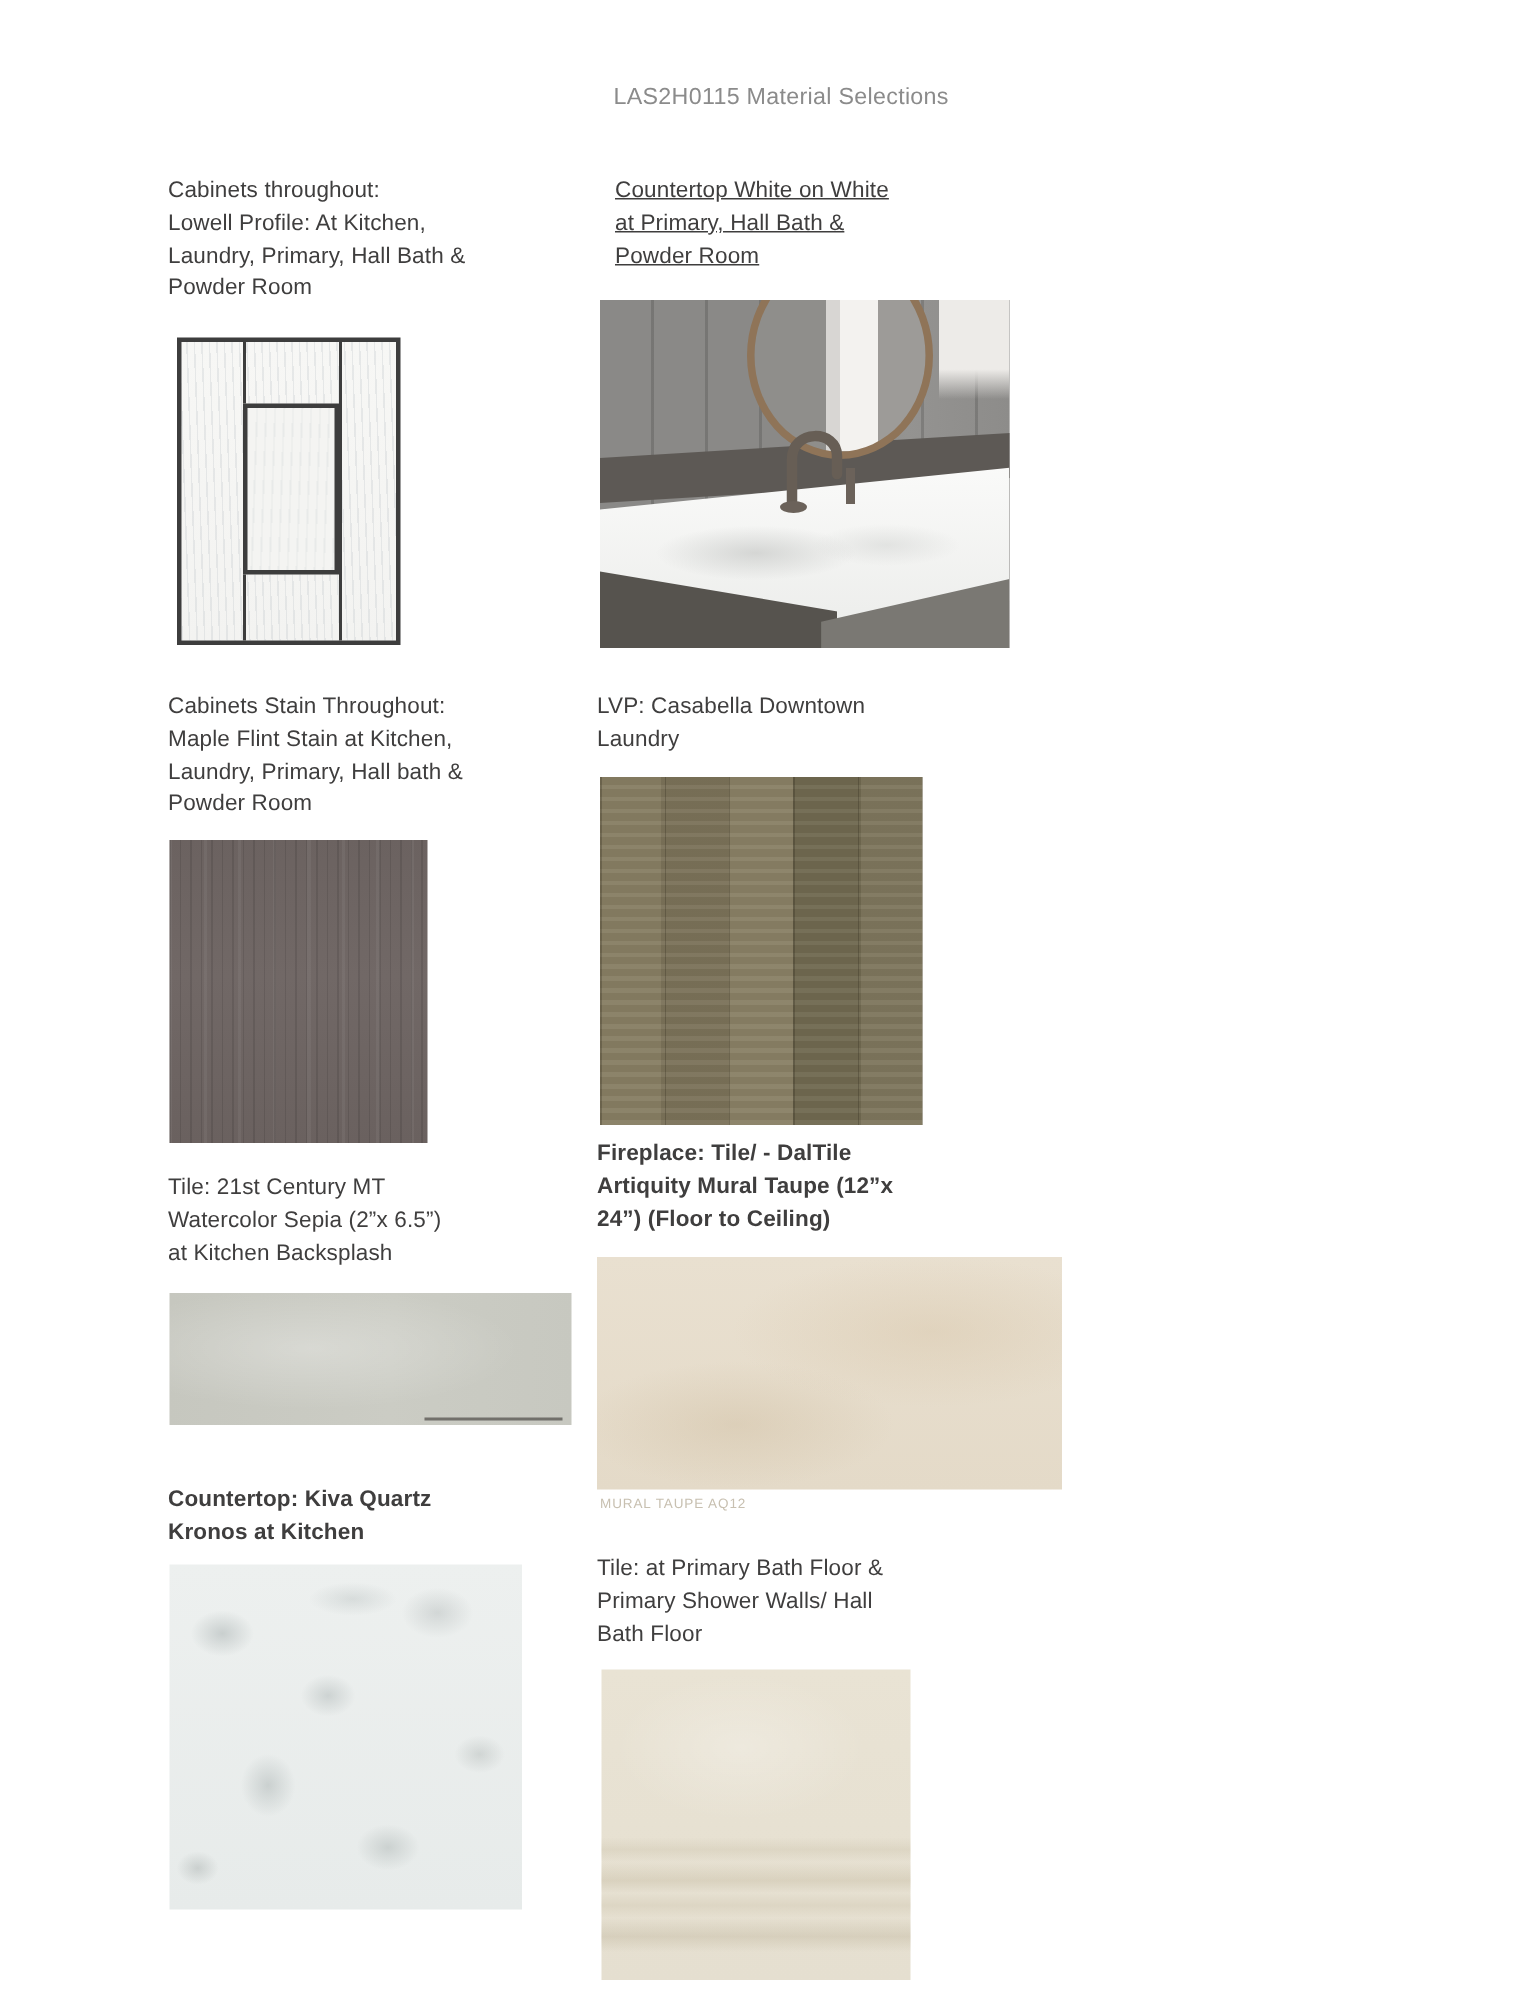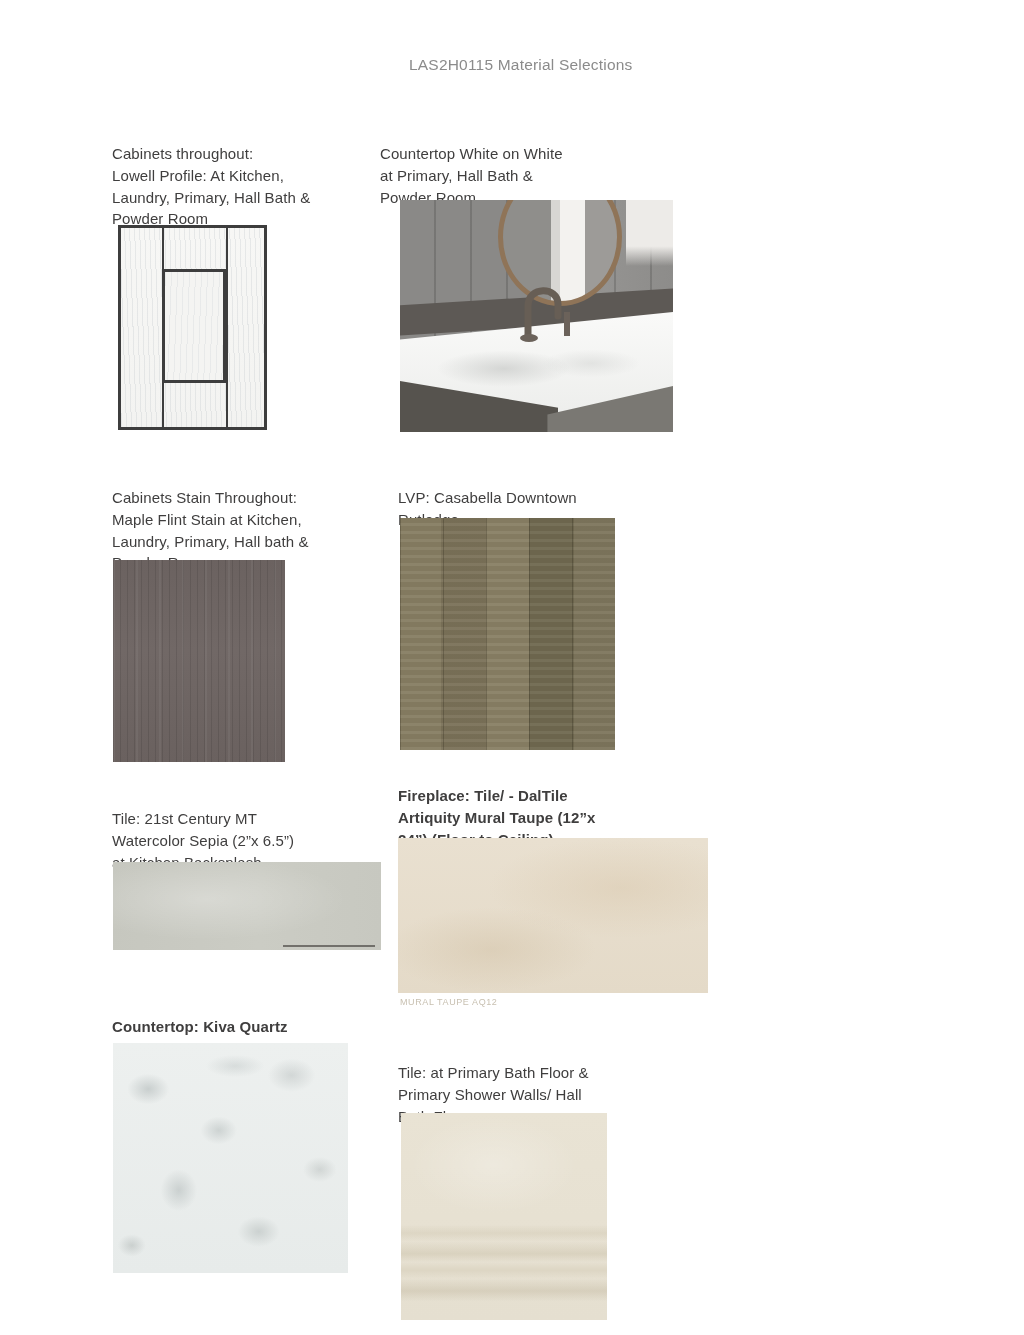--- a/index.html
+++ b/index.html
@@ -6,24 +6,24 @@
   .page{
     position:relative;width:1024px;height:1335px;background:#ffffff;overflow:hidden;
     font-family:"Liberation Sans",sans-serif;
   }
   .doc-title{
     position:absolute;left:409px;top:56px;width:280px;
     font-size:15.5px;color:#8b8b8b;letter-spacing:0.2px;
   }
   .label{
     position:absolute;font-size:15px;line-height:21.8px;color:#3f3e3e;
-    white-space:pre-line;letter-spacing:0.1px;margin-top:27px;
+    white-space:pre-line;letter-spacing:0.1px;
   }
   .lbl-cab-profile{left:112px;top:116px;width:255px;}
-  .lbl-counter-white{left:380px;top:116px;width:255px;}
+  .lbl-counter-white{left:410px;top:116px;width:255px;text-decoration:underline;}
   .lbl-cab-stain{left:112px;top:460px;width:255px;}
   .lbl-lvp{left:398px;top:460px;width:255px;}
   .lbl-backsplash{left:112px;top:781px;width:265px;}
   .lbl-fireplace{left:398px;top:758px;width:275px;font-weight:bold;}
   .lbl-counter-kitchen{left:112px;top:989px;width:255px;font-weight:bold;}
   .lbl-bath-tile{left:398px;top:1035px;width:275px;}
   .caption{
     position:absolute;left:400px;top:997px;font-size:9px;color:#c8c0b1;
     letter-spacing:0.6px;
   }
@@ -206,21 +206,21 @@
     <div class="vp-vanity-base"></div>
     <div class="vp-floor"></div>
     <svg class="vp-faucet" viewBox="0 0 64 72">
       <path d="M16 64 V34 C16 14 46 14 46 32 V44" fill="none" stroke="#675e55" stroke-width="7" stroke-linecap="round"></path>
       <rect x="52" y="40" width="6" height="24" fill="#6b625a"></rect>
       <ellipse cx="17" cy="66" rx="9" ry="4" fill="#6b625a"></ellipse>
     </svg>
   </div>
 
   <div class="label lbl-lvp">LVP: Casabella Downtown
-Rutledge</div>
+Laundry</div>
 
   <div class="swatch lvp"></div>
 
   <div class="label lbl-fireplace">Fireplace:  Tile/ - DalTile
 Artiquity Mural Taupe (12”x
 24”) (Floor to Ceiling)</div>
 
   <div class="swatch fireplace-tile"></div>
 
   <div class="caption">MURAL TAUPE AQ12</div>

